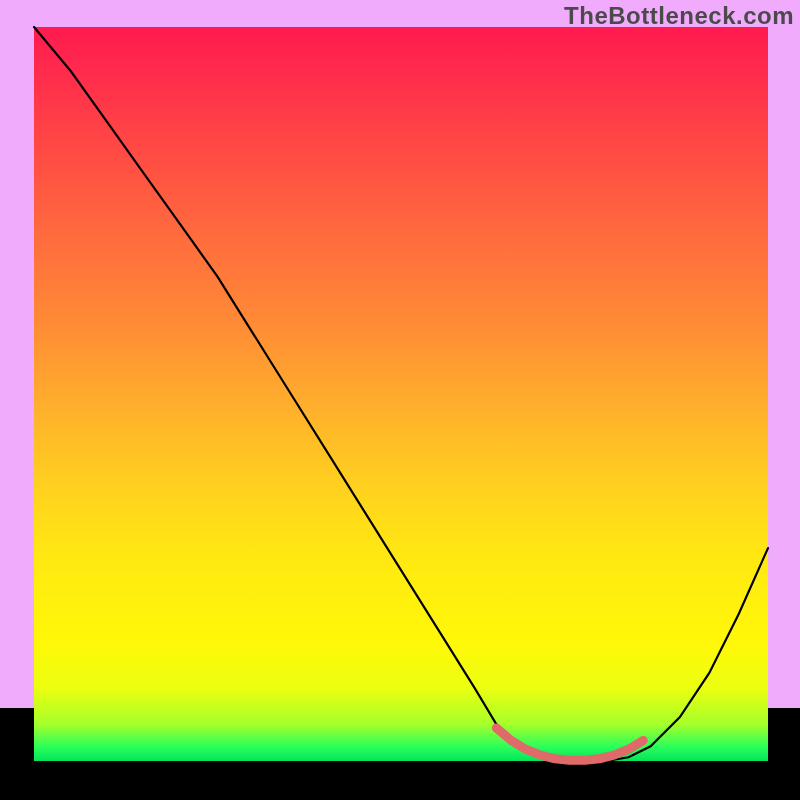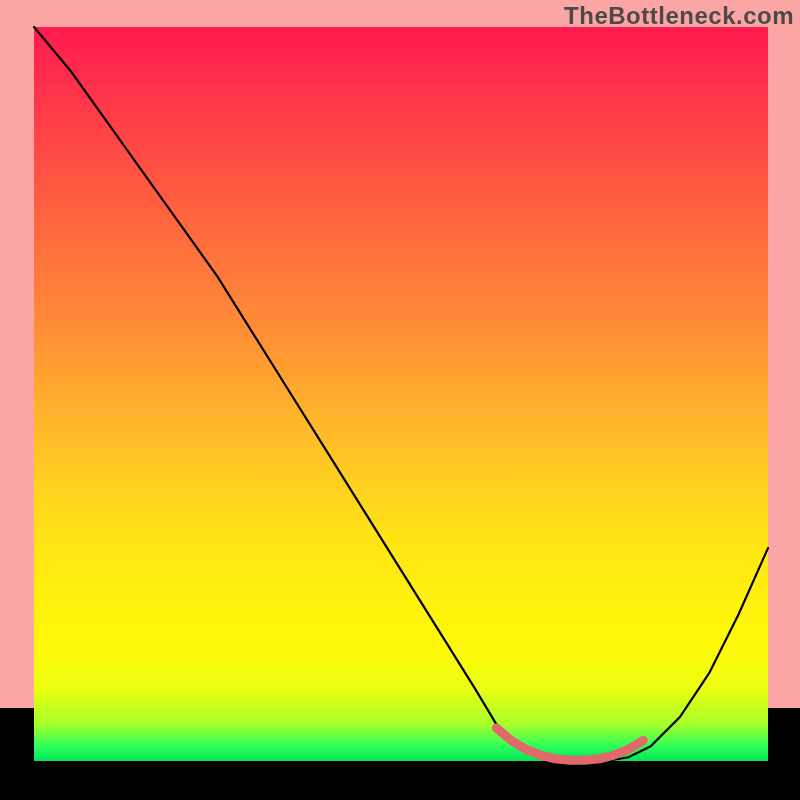--- a/index.html
+++ b/index.html
@@ -8,21 +8,21 @@
     width: 800px;
     height: 800px;
     background: #000;
     font-family: Arial, Helvetica, sans-serif;
     overflow: hidden;
   }
   .container {
     position: relative;
     width: 800px;
     height: 708px;
-    background: #fca5a5;
+    background: #f0abfc;
     text-align: center;
   }
   .watermark {
     position: absolute;
     top: 2px;
     right: 6px;
     color: #4a4a4a;
     font-size: 24px;
     font-weight: bold;
     letter-spacing: 0.5px;

